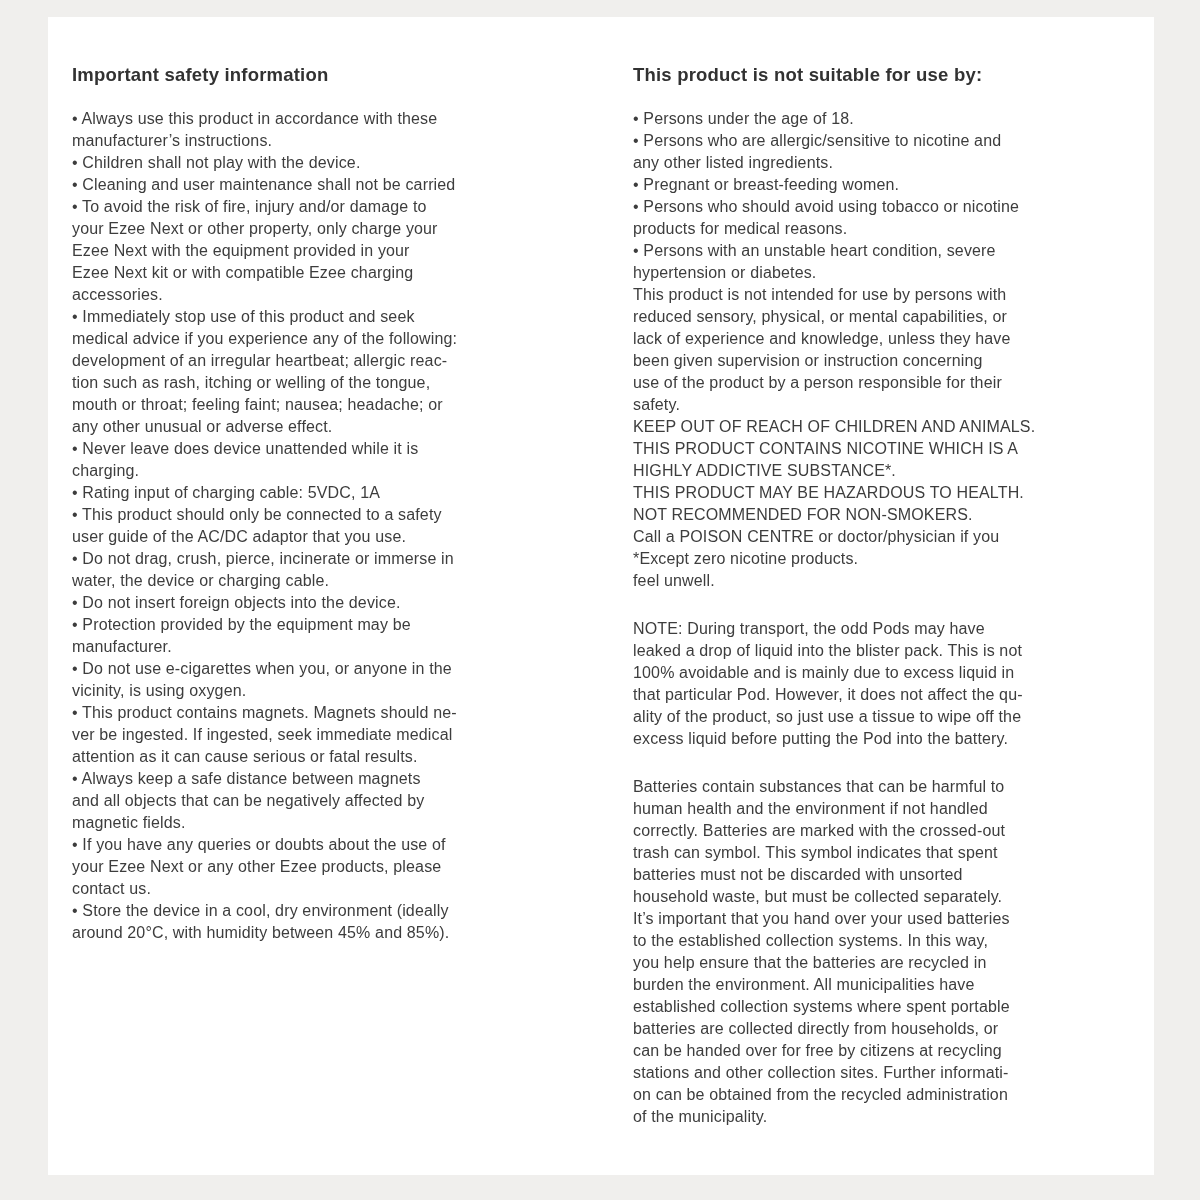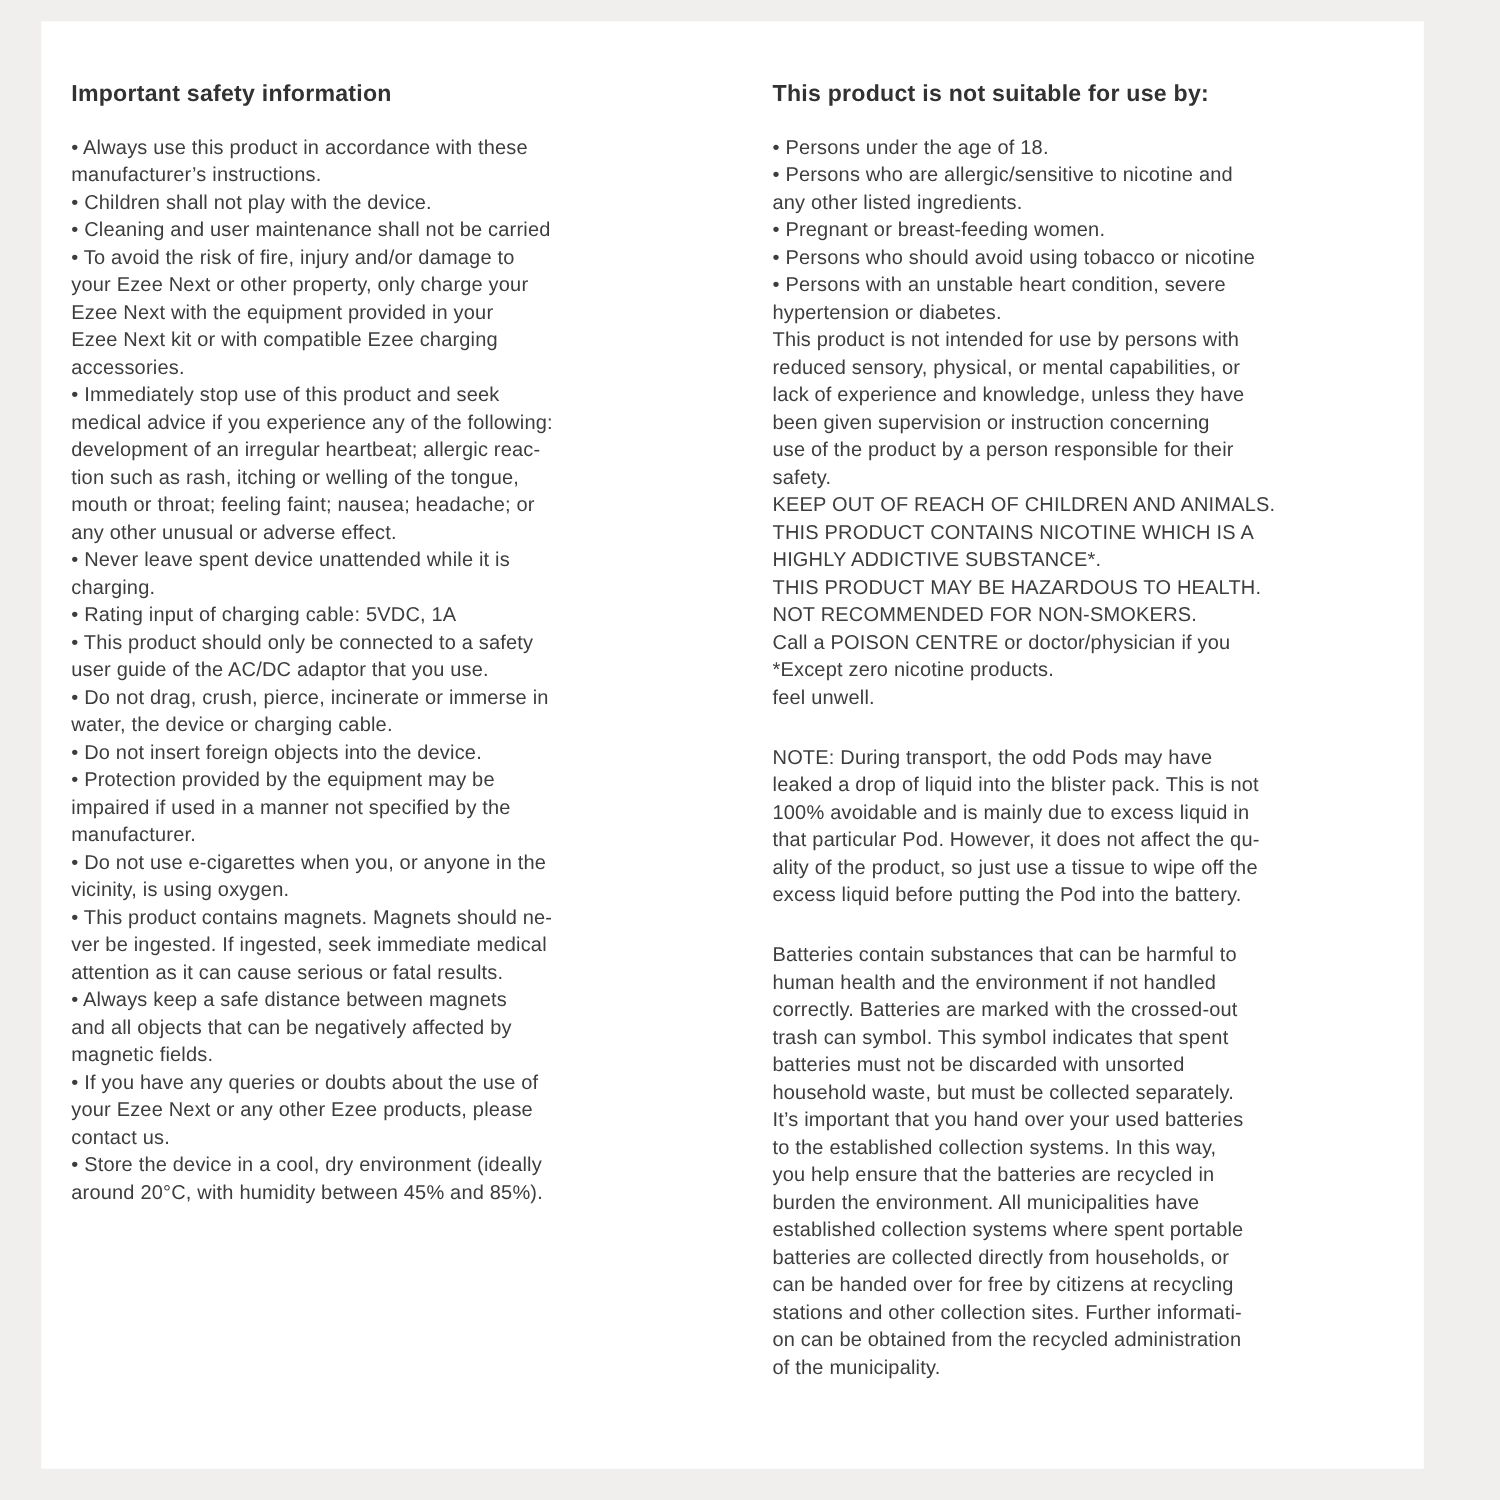--- a/index.html
+++ b/index.html
@@ -14,21 +14,21 @@
     font-family: "Liberation Sans", "DejaVu Sans", sans-serif;
   }
   .page {
     position: relative;
     width: 1200px; height: 1200px;
     background: var(--background-color);
     overflow: hidden;
   }
   .card {
     position: absolute;
-    left: 33px; top: 17px;
+    left: 48px; top: 17px;
     width: 1106px; height: 1158px;
     background: var(--card-color);
     padding-left: 24px;
   }
   .col {
     position: absolute;
     top: 46px;
   }
   .col-left  { left: 24px;  width: 520px; }
   .col-right { left: 585px; width: 515px; }
@@ -68,30 +68,29 @@
           <div class="line">your Ezee Next or other property, only charge your</div>
           <div class="line">Ezee Next with the equipment provided in your</div>
           <div class="line">Ezee Next kit or with compatible Ezee charging</div>
           <div class="line">accessories.</div>
           <div class="line">• Immediately stop use of this product and seek</div>
           <div class="line">medical advice if you experience any of the following:</div>
           <div class="line">development of an irregular heartbeat; allergic reac-</div>
           <div class="line">tion such as rash, itching or welling of the tongue,</div>
           <div class="line">mouth or throat; feeling faint; nausea; headache; or</div>
           <div class="line">any other unusual or adverse effect.</div>
-          <div class="line">• Never leave spent device unattended while it is</div>
+          <div class="line">• Never leave does device unattended while it is</div>
           <div class="line">charging.</div>
           <div class="line">• Rating input of charging cable: 5VDC, 1A</div>
           <div class="line">• This product should only be connected to a safety</div>
           <div class="line">user guide of the AC/DC adaptor that you use.</div>
           <div class="line">• Do not drag, crush, pierce, incinerate or immerse in</div>
           <div class="line">water, the device or charging cable.</div>
           <div class="line">• Do not insert foreign objects into the device.</div>
           <div class="line">• Protection provided by the equipment may be</div>
-          <div class="line">impaired if used in a manner not specified by the</div>
           <div class="line">manufacturer.</div>
           <div class="line">• Do not use e-cigarettes when you, or anyone in the</div>
           <div class="line">vicinity, is using oxygen.</div>
           <div class="line">• This product contains magnets. Magnets should ne-</div>
           <div class="line">ver be ingested. If ingested, seek immediate medical</div>
           <div class="line">attention as it can cause serious or fatal results.</div>
           <div class="line">• Always keep a safe distance between magnets</div>
           <div class="line">and all objects that can be negatively affected by</div>
           <div class="line">magnetic fields.</div>
           <div class="line">• If you have any queries or doubts about the use of</div>
@@ -103,20 +102,21 @@
     </div>
 
     <div class="col col-right">
       <h2>This product is not suitable for use by:</h2>
       <div class="lines">
           <div class="line">• Persons under the age of 18.</div>
           <div class="line">• Persons who are allergic/sensitive to nicotine and</div>
           <div class="line">any other listed ingredients.</div>
           <div class="line">• Pregnant or breast-feeding women.</div>
           <div class="line">• Persons who should avoid using tobacco or nicotine</div>
+          <div class="line">products for medical reasons.</div>
           <div class="line">• Persons with an unstable heart condition, severe</div>
           <div class="line">hypertension or diabetes.</div>
           <div class="line">This product is not intended for use by persons with</div>
           <div class="line">reduced sensory, physical, or mental capabilities, or</div>
           <div class="line">lack of experience and knowledge, unless they have</div>
           <div class="line">been given supervision or instruction concerning</div>
           <div class="line">use of the product by a person responsible for their</div>
           <div class="line">safety.</div>
           <div class="line">KEEP OUT OF REACH OF CHILDREN AND ANIMALS.</div>
           <div class="line">THIS PRODUCT CONTAINS NICOTINE WHICH IS A</div>

